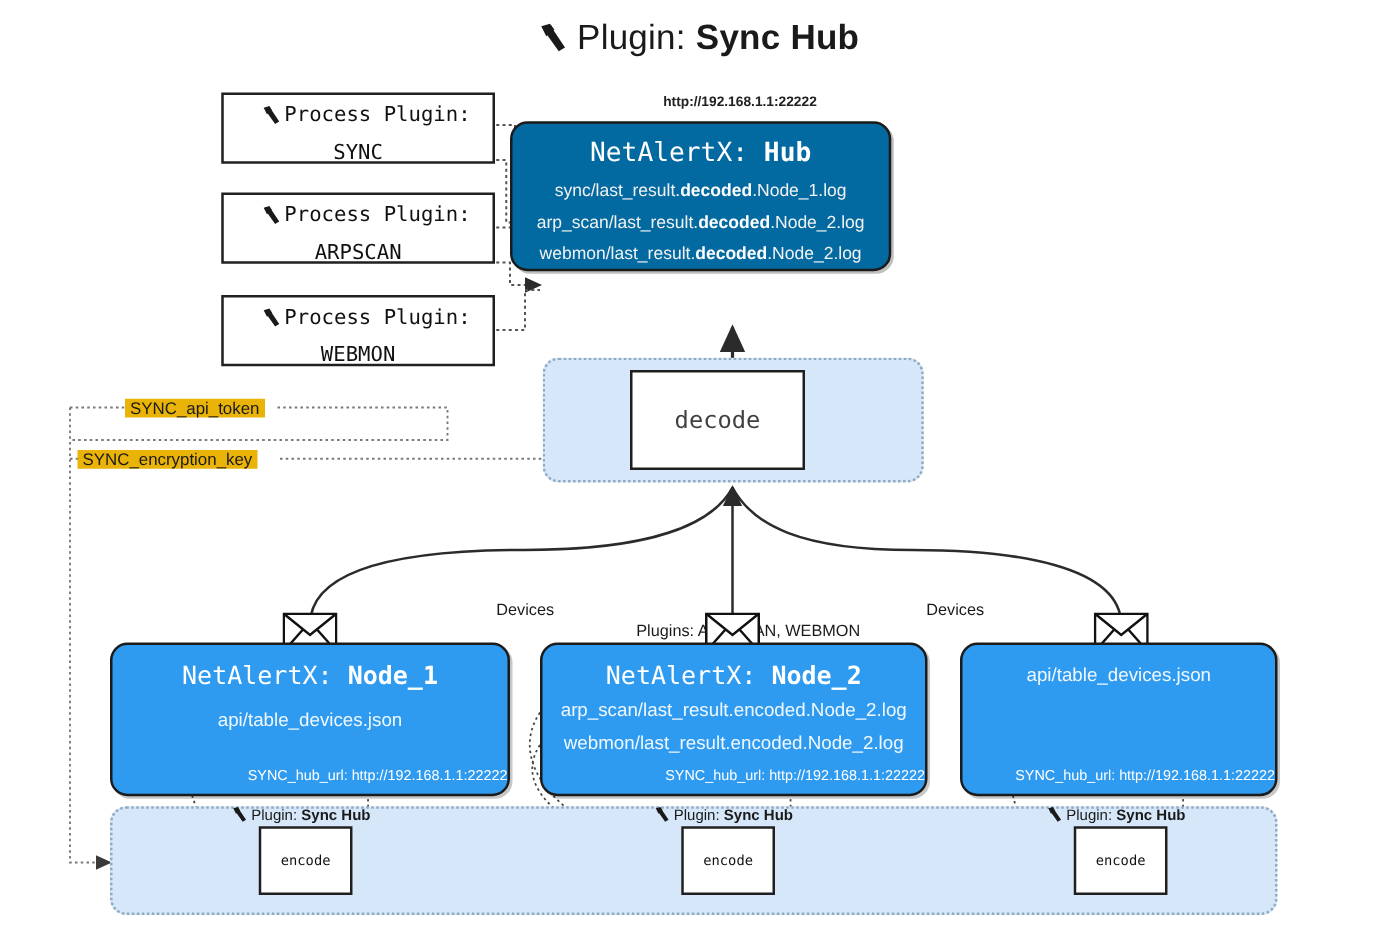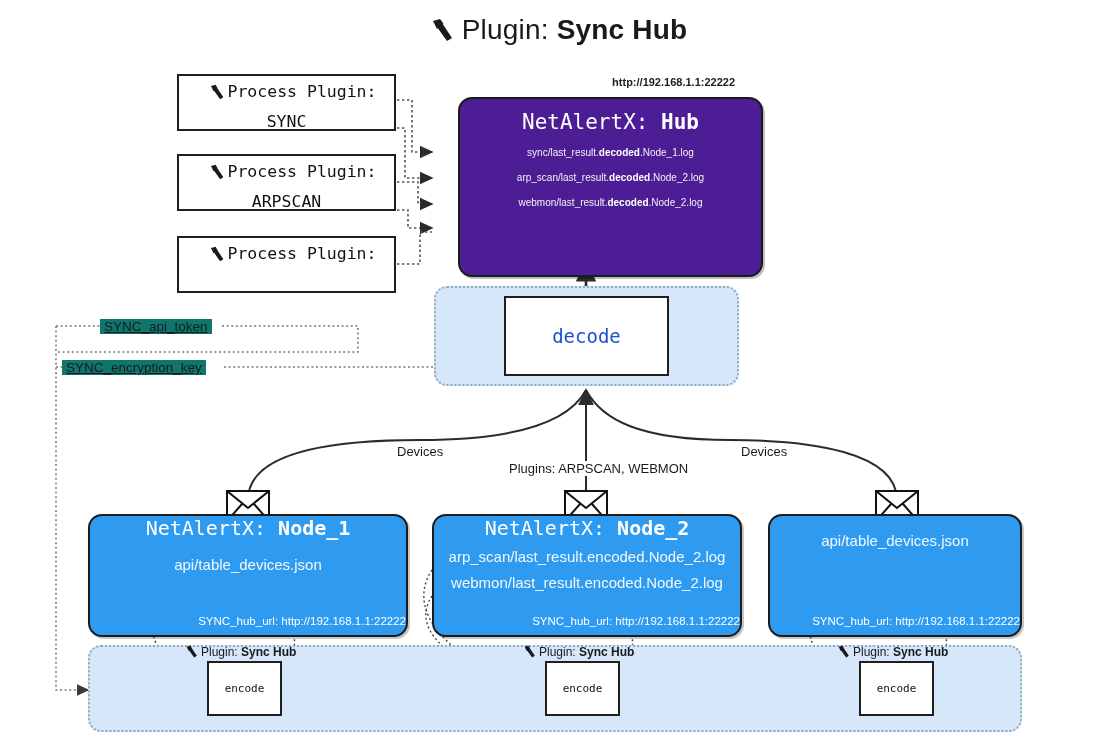--- a/index.html
+++ b/index.html
@@ -17,57 +17,57 @@
   
   .procbox{border:2px solid #1f1f1f;background:#ffffff;width:219px;height:57px;
            font-family:"DejaVu Sans Mono","Liberation Mono",monospace;
            font-size:16.5px;line-height:27px;text-align:center;color:#111;
            box-sizing:border-box;padding-top:2px;}
   .procbox .l1{display:block;white-space:nowrap;padding-left:13px;}
   .procbox .l1 .plug{display:inline-block;vertical-align:-3px;margin-right:1px;}
   .procbox .l2{display:block;}
 
   
-  #hub-url{left:449px;top:76px;width:286px;text-align:right;font-size:11px;
+  #hub-url{left:449px;top:76px;width:286px;text-align:center;font-size:11px;
            font-weight:bold;color:#222;}
-  #hub{left:458px;top:97px;width:305px;height:180px;background:#4c1d95;
+  #hub{left:408px;top:97px;width:305px;height:120px;background:#0369a1;
        border:2px solid #1b1b1b;border-radius:14px;box-sizing:border-box;
        box-shadow:2px 2px 0 rgba(0,0,0,.25);}
   #hub .hubtitle{margin-top:11px;text-align:center;color:#ffffff;font-size:21px;
        font-family:"DejaVu Sans Mono","Liberation Mono",monospace;}
   #hub .hubtitle b{font-weight:bold;}
-  #hub .logline{color:#f2f2f2;font-size:10px;line-height:25px;
+  #hub .logline{color:#f2f2f2;font-size:14px;line-height:25px;
        white-space:nowrap;text-align:center;}
   #hub .logline b{font-weight:bold;color:#ffffff;}
   #hub .loglist{margin-top:6px;}
 
   
   .pod{background:#d5e7f9;border:2px dotted #8fa9bf;border-radius:13px;box-sizing:border-box;}
   #decode-pod{left:434px;top:286px;width:305px;height:100px;}
-  #decode{left:504px;top:296px;width:165px;height:80px;background:#ffffff;
+  #decode{left:504px;top:296px;width:140px;height:80px;background:#ffffff;
           border:2px solid #1f1f1f;box-sizing:border-box;
           font-family:"DejaVu Sans Mono","Liberation Mono",monospace;
-          font-size:19px;display:flex;align-items:center;justify-content:center;color:#1d4ed8;}
+          font-size:19px;display:flex;align-items:center;justify-content:center;color:#404040;}
   #bottom-pod{left:88px;top:645px;width:934px;height:87px;}
 
   
-  .keylabel{font-size:13.5px;color:#1a1a1a;background:#0f766e;padding:0 4px;white-space:nowrap;text-decoration:underline;}
+  .keylabel{font-size:13.5px;color:#1a1a1a;background:#eab308;padding:0 4px;white-space:nowrap;}
   #k-api{left:100px;top:319px;}
   #k-enc{left:62px;top:360px;}
 
   
-  .edgelabel{font-size:13px;color:#1a1a1a;background:#ffffff;padding:0 4px;white-space:nowrap;}
+  .edgelabel{font-size:13px;color:#1a1a1a;background:#ffffff;padding:0 4px;white-space:nowrap;margin-top:36px;}
   #lbl-dev-l{left:393px;top:444px;}
   #lbl-dev-r{left:737px;top:444px;}
   #lbl-plugins{left:505px;top:461px;}
 
   
   .node{border:2px solid #1b1b1b;border-radius:14px;background:#2f9bf0;
         box-sizing:border-box;box-shadow:2px 2px 0 rgba(0,0,0,.22);}
-  .node .ntitle{text-align:center;color:#ffffff;font-size:20px;
+  .node .ntitle{text-align:center;color:#ffffff;font-size:20px;margin-top:12px;
         font-family:"DejaVu Sans Mono","Liberation Mono",monospace;}
   .node .ntitle b{font-weight:bold;}
   .node .nline{text-align:center;color:#f0f8ff;font-size:15px;line-height:26px;white-space:nowrap;}
   .node .nurl{position:absolute;left:0;bottom:8px;width:100%;text-align:right;
         color:#ffffff;font-size:11.5px;white-space:nowrap;}
   #node1{left:88px;top:514px;width:320px;height:123px;}
   #node2{left:432px;top:514px;width:310px;height:123px;}
   #node3{left:768px;top:514px;width:254px;height:123px;}
   #node1 .nlines{margin-top:12px;}
   #node2 .nlines{margin-top:4px;}
@@ -160,20 +160,21 @@
         </svg></span><span>Process Plugin:</span></span>
   <span class="l2">ARPSCAN</span>
 </div>
 <div class="abs procbox" style="left:177px;top:236px;">
   <span class="l1"><span class="plug"><svg width="17" height="16" viewBox="0 0 26 24">
           <g fill="#1a1a1a">
             <path d="M3 3 L10 1 L13 6 L7 11 Z"></path>
             <path d="M7 9 L12 5 L22 20 L17 23 Z"></path>
           </g>
         </svg></span><span>Process Plugin:</span></span>
+  <span class="l2">WEBMON</span>
 </div>
 
 <div class="abs" id="hub-url">http://192.168.1.1:22222</div>
 <div class="abs" id="hub">
   <div class="hubtitle">
     <span>NetAlertX:</span>
     <b>Hub</b>
   </div>
   <div class="loglist">
     <div class="logline"><span>sync/last_result.</span><b>decoded</b><span>.Node_1.log</span></div>

